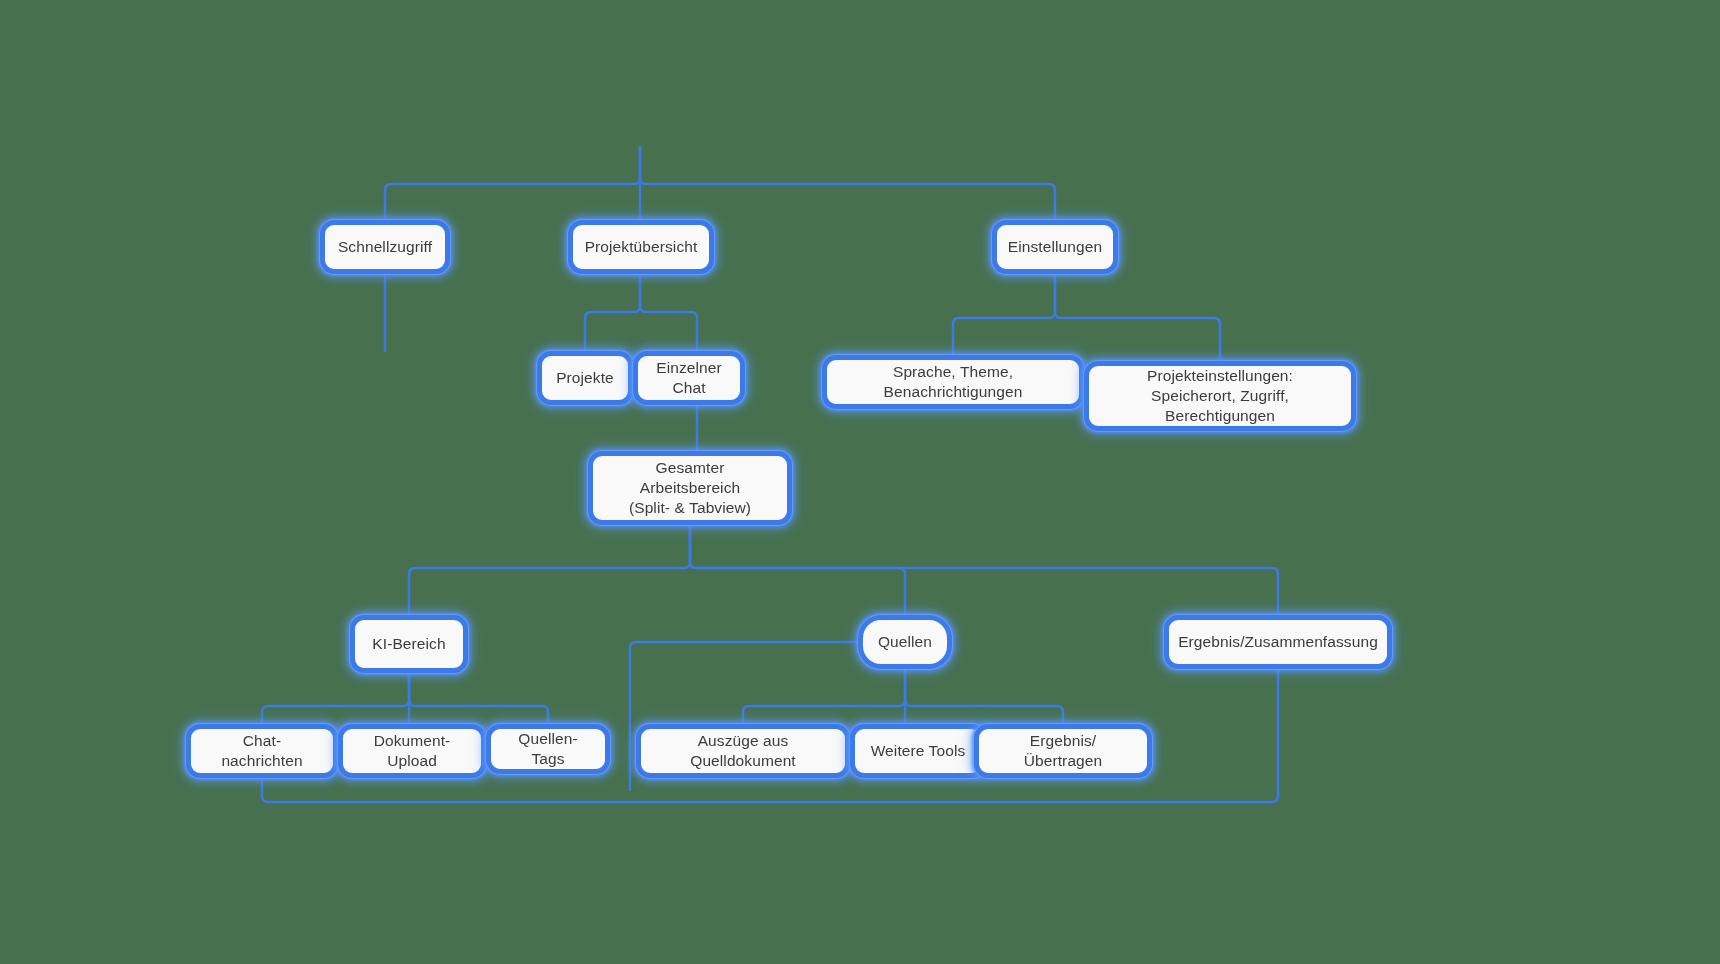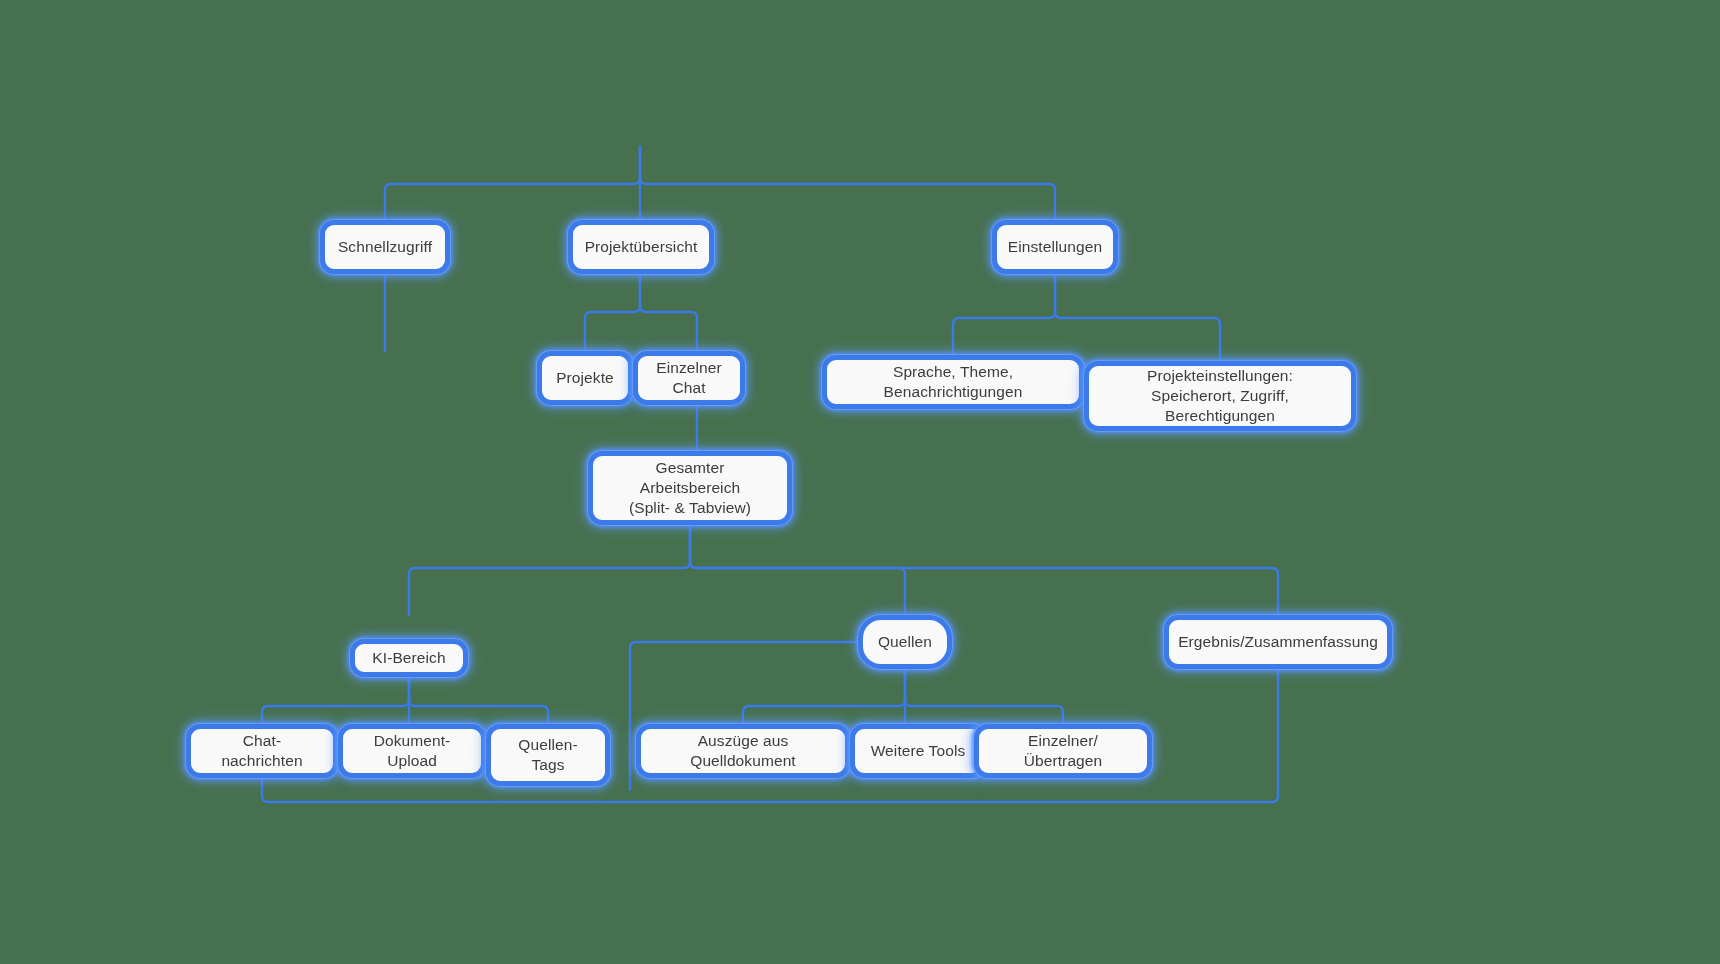--- a/index.html
+++ b/index.html
@@ -95,23 +95,23 @@
   <div class="node" style="left: 320px; top: 220px; width: 130px; height: 54px; background: rgb(249, 249, 249); border-color: rgb(59, 122, 232); color: rgb(60, 60, 60);">Schnellzugriff</div>
   <div class="node" style="left: 568px; top: 220px; width: 146px; height: 54px; background: rgb(249, 249, 249); border-color: rgb(59, 122, 232); color: rgb(60, 60, 60);">Projektübersicht</div>
   <div class="node" style="left: 992px; top: 220px; width: 126px; height: 54px; background: rgb(249, 249, 249); border-color: rgb(59, 122, 232); color: rgb(60, 60, 60);">Einstellungen</div>
   <div class="node pair-left" style="left: 537px; top: 351px; width: 96px; height: 54px; background: rgb(249, 249, 249); border-color: rgb(59, 122, 232); color: rgb(60, 60, 60); padding-left: 12px;">Projekte</div>
   <div class="node" style="left: 633px; top: 351px; width: 112px; height: 54px; background: rgb(249, 249, 249); border-color: rgb(59, 122, 232); color: rgb(60, 60, 60);">Einzelner Chat</div>
   <div class="node wide" style="left: 822px; top: 355px; width: 262px; height: 54px; background: rgb(249, 249, 249); border-color: rgb(59, 122, 232); color: rgb(60, 60, 60);">Sprache, Theme, Benachrichtigungen</div>
   <div class="node wide" style="left: 1084px; top: 361px; width: 272px; height: 70px; background: rgb(249, 249, 249); border-color: rgb(59, 122, 232); color: rgb(60, 60, 60);">Projekteinstellungen:
 Speicherort, Zugriff, Berechtigungen</div>
   <div class="node" style="left: 588px; top: 451px; width: 204px; height: 74px; background: rgb(249, 249, 249); border-color: rgb(59, 122, 232); color: rgb(60, 60, 60);">Gesamter Arbeitsbereich
 (Split- &amp; Tabview)</div>
-  <div class="node" style="left: 350px; top: 639px; width: 118px; height: 38px; background: rgb(249, 249, 249); border-color: rgb(59, 122, 232); color: rgb(60, 60, 60);">KI-Bereich</div>
+  <div class="node" style="left: 350px; top: 615px; width: 118px; height: 58px; background: rgb(249, 249, 249); border-color: rgb(59, 122, 232); color: rgb(60, 60, 60);">KI-Bereich</div>
   <div class="node" style="left: 858px; top: 615px; width: 94px; height: 54px; background: rgb(249, 249, 249); border-color: rgb(59, 122, 232); color: #404040; border-radius: 23px;">Quellen</div>
   <div class="node" style="left: 1164px; top: 615px; width: 228px; height: 54px; background: rgb(249, 249, 249); border-color: rgb(59, 122, 232); color: rgb(60, 60, 60);">Ergebnis/Zusammenfassung</div>
   <div class="node" style="left: 186px; top: 724px; width: 152px; height: 54px; background: rgb(249, 249, 249); border-color: rgb(59, 122, 232); color: rgb(60, 60, 60);">Chat-nachrichten</div>
   <div class="node" style="left: 338px; top: 724px; width: 148px; height: 54px; background: rgb(249, 249, 249); border-color: rgb(59, 122, 232); color: rgb(60, 60, 60);">Dokument-Upload</div>
-  <div class="node" style="left: 486px; top: 724px; width: 124px; height: 62px; background: rgb(249, 249, 249); border-color: rgb(59, 122, 232); color: rgb(60, 60, 60);">Quellen-Tags</div>
+  <div class="node" style="left: 486px; top: 724px; width: 124px; height: 50px; background: rgb(249, 249, 249); border-color: rgb(59, 122, 232); color: rgb(60, 60, 60);">Quellen-Tags</div>
   <div class="node" style="left: 636px; top: 724px; width: 214px; height: 54px; background: rgb(249, 249, 249); border-color: rgb(59, 122, 232); color: rgb(60, 60, 60);">Auszüge aus Quelldokument</div>
   <div class="node" style="left: 850px; top: 724px; width: 136px; height: 54px; background: rgb(249, 249, 249); border-color: rgb(59, 122, 232); color: rgb(60, 60, 60);">Weitere Tools</div>
-  <div class="node" style="left: 974px; top: 724px; width: 178px; height: 54px; background: rgb(249, 249, 249); border-color: rgb(59, 122, 232); color: rgb(60, 60, 60);">Einzelner/Übertragen</div>
+  <div class="node" style="left: 974px; top: 724px; width: 178px; height: 54px; background: rgb(249, 249, 249); border-color: rgb(59, 122, 232); color: rgb(60, 60, 60);">Ergebnis/Übertragen</div>
 
 </div>
 
 </body></html>

